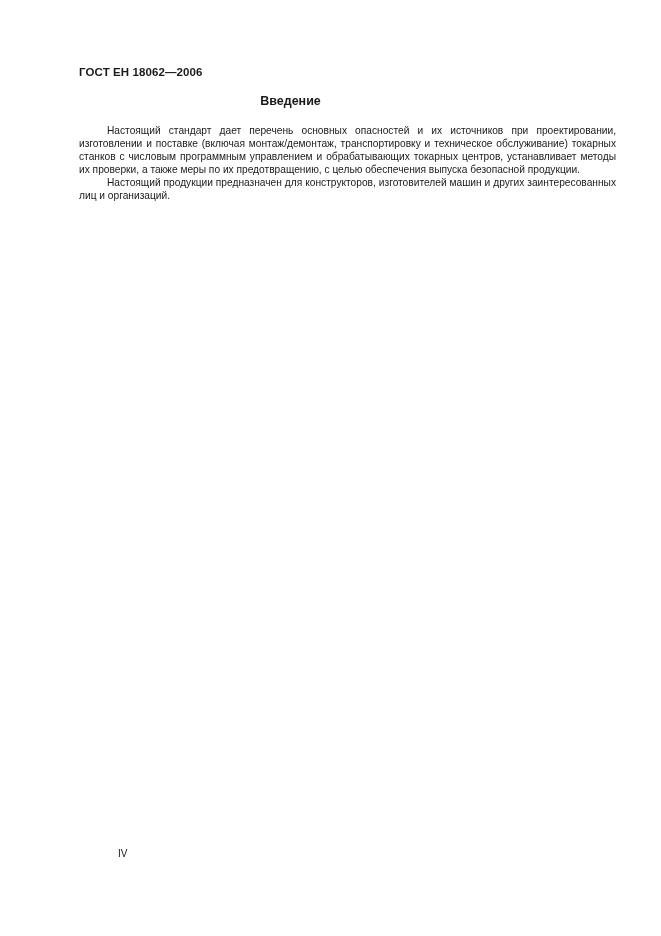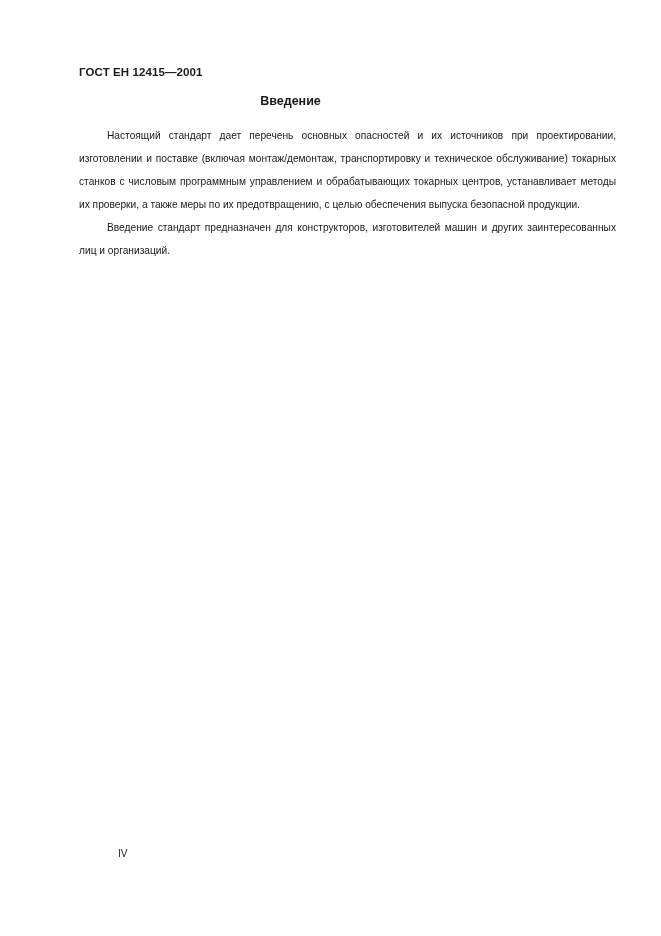--- a/index.html
+++ b/index.html
@@ -33,40 +33,40 @@
       font-weight: bold;
       padding-left: 30px;
       box-sizing: border-box;
     }
     .body-text {
       position: absolute;
       left: 79px;
       top: 124px;
       width: 537px;
       font-size: 10.2px;
-      line-height: 23px;
+      line-height: 13px;
       text-align: justify;
     }
     .body-text p {
       margin: 0;
       text-indent: 28px;
     }
     .page-number {
       position: absolute;
       left: 79px;
       top: 848px;
       font-size: 10px;
       margin-left: 39px;
     }
   </style>
 </head>
 <body>
 
-<div class="header-code">ГОСТ ЕН 12415—2001</div>
+<div class="header-code">ГОСТ ЕН 18062—2006</div>
 
 <div class="title">Введение</div>
 
 <div class="body-text">
   <p>Настоящий стандарт дает перечень основных опасностей и их источников при проектировании, изготовлении и поставке (включая монтаж/демонтаж, транспортировку и техническое обслуживание) токарных станков с числовым программным управлением и обрабатывающих токарных центров, устанавливает методы их проверки, а также меры по их предотвращению, с целью обеспечения выпуска безопасной продукции.</p>
-  <p>Введение стандарт предназначен для конструкторов, изготовителей машин и других заинтересованных лиц и организаций.</p>
+  <p>Настоящий продукции предназначен для конструкторов, изготовителей машин и других заинтересованных лиц и организаций.</p>
 </div>
 
 <div class="page-number">IV</div>
 
 </body></html>

